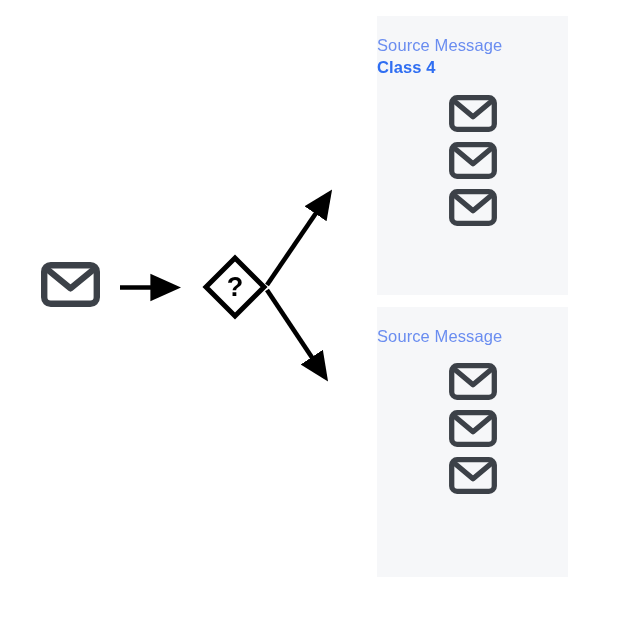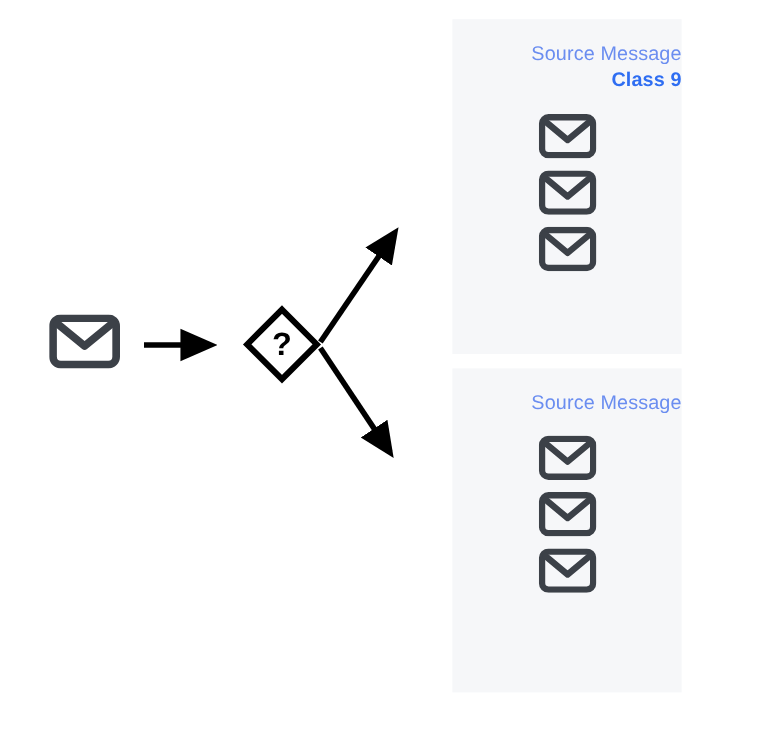--- a/index.html
+++ b/index.html
@@ -51,21 +51,21 @@
     position: absolute;
     left: 377px;
     width: 191px;
     background: #f6f7f9;
     box-sizing: border-box;
   }
   #panel-1 { top: 16px;  height: 279px; }
   #panel-2 { top: 307px; height: 270px; }
 
   .panel-heading {
-    text-align: right;
+    text-align: left;
     padding-top: 18px;
     line-height: 1.35;
   }
   .panel-title {
     display: block;
     font-size: 16.5px;
     font-weight: 400;
     color: #6a8df0;
     letter-spacing: 0.1px;
   }
@@ -126,21 +126,21 @@
     <line x1="120" y1="287.5" x2="175" y2="287.5" stroke="#000000" stroke-width="4.4" marker-end="url(#head-h)"></line>
 
     <line x1="267" y1="285" x2="329" y2="194" stroke="#000000" stroke-width="4.6" marker-end="url(#head-d)"></line>
 
     <line x1="267" y1="290" x2="325" y2="377" stroke="#000000" stroke-width="4.6" marker-end="url(#head-d)"></line>
   </svg>
 
   <div class="class-panel" id="panel-1">
     <div class="panel-heading">
       <span class="panel-title">Source Message</span>
-      <span class="panel-subtitle">Class 9</span>
+      <span class="panel-subtitle">Class 4</span>
     </div>
     <div class="envelope-list">
       <div class="envelope-item">
         <svg viewBox="0 0 48 37" xmlns="http://www.w3.org/2000/svg">
           <rect x="2.7" y="2.7" width="42.6" height="31.6" rx="5.4" ry="5.4" fill="none" stroke="#3c4148" stroke-width="5.3"></rect>
           <path d="M 5.5 6.3 L 24 21.7 L 42.5 6.3" fill="none" stroke="#3c4148" stroke-width="5.3" stroke-linecap="round" stroke-linejoin="round"></path>
         </svg>
       </div>
       <div class="envelope-item">
         <svg viewBox="0 0 48 37" xmlns="http://www.w3.org/2000/svg">

